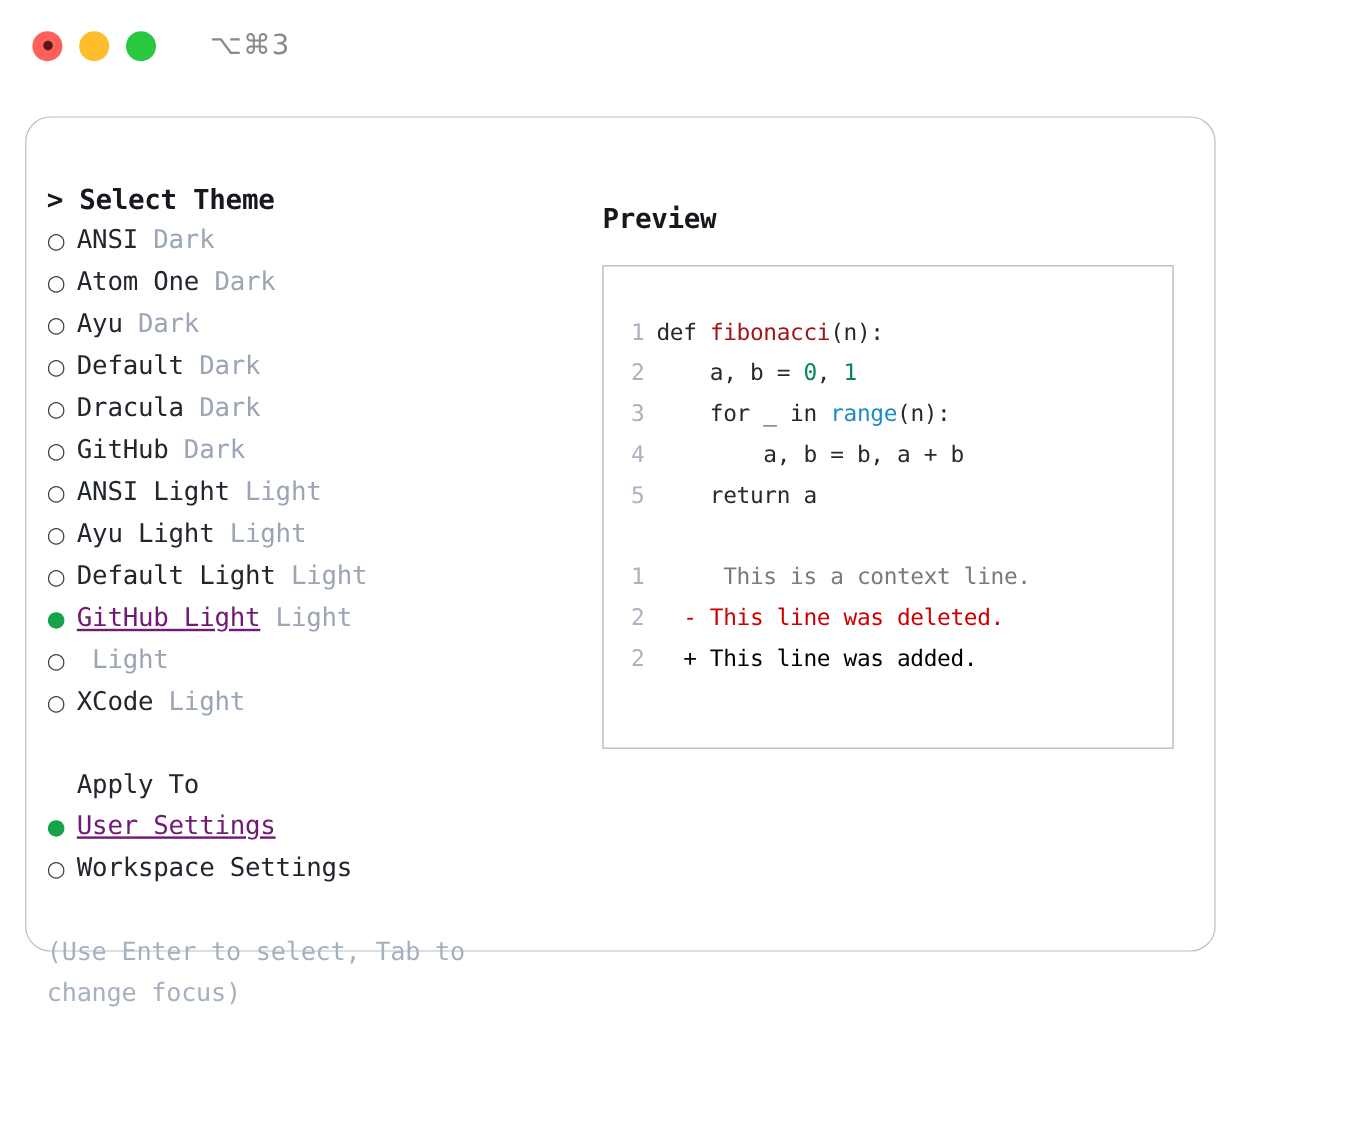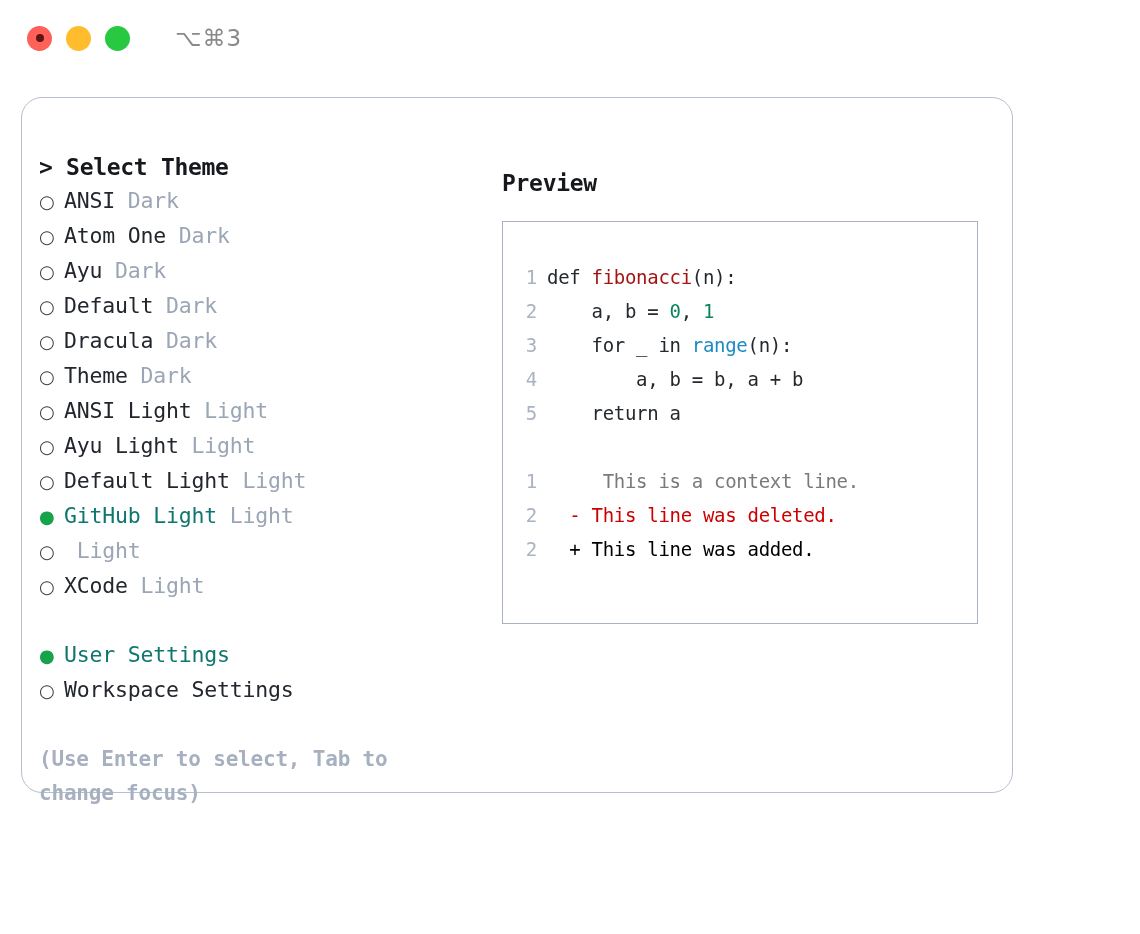--- a/index.html
+++ b/index.html
@@ -115,21 +115,21 @@
     color: #3b3f46;
     font-size: 18px;
     font-family: "DejaVu Sans", sans-serif;
   }
   .opt.selected .bullet { color: #16a34a; }
   .opt-label {
     color: #22262d;
     letter-spacing: -0.2px;
     text-align: right;
   }
-  .opt.selected .opt-label { color: #0f766e; }
+  .opt.selected .opt-label { color: #701a75; text-decoration: underline; }
   .opt-tag {
     color: #9aa5b5;
     letter-spacing: -0.2px;
   }
 
   .applyto-wrap { margin-top: 34px; }
   .applyto-title {
     font-size: 21.5px;
     color: #22262d;
     line-height: 34px;
@@ -138,21 +138,20 @@
     white-space: pre;
   }
 
   .hint {
     margin-top: 34px;
     font-size: 21px;
     color: #a6b0bf;
     line-height: 34px;
     width: 400px;
     letter-spacing: -0.2px;
-    font-weight: bold;
   }
 
   
   .right-col {
     position: absolute;
     left: 480px;
     top: 68px;
     width: 495px;
   }
   .preview-title {
@@ -213,30 +212,31 @@
       <div class="left-col">
 
         <div class="section-header">&gt; Select Theme</div>
 
         <div class="opt-list" id="theme-list">
             <div class="opt"><span class="bullet">○</span><span class="opt-label">ANSI</span><span class="opt-tag"> Dark</span></div>
             <div class="opt"><span class="bullet">○</span><span class="opt-label">Atom One</span><span class="opt-tag"> Dark</span></div>
             <div class="opt"><span class="bullet">○</span><span class="opt-label">Ayu</span><span class="opt-tag"> Dark</span></div>
             <div class="opt"><span class="bullet">○</span><span class="opt-label">Default</span><span class="opt-tag"> Dark</span></div>
             <div class="opt"><span class="bullet">○</span><span class="opt-label">Dracula</span><span class="opt-tag"> Dark</span></div>
-            <div class="opt"><span class="bullet">○</span><span class="opt-label">Theme</span><span class="opt-tag"> Dark</span></div>
+            <div class="opt"><span class="bullet">○</span><span class="opt-label">GitHub</span><span class="opt-tag"> Dark</span></div>
             <div class="opt"><span class="bullet">○</span><span class="opt-label">ANSI Light</span><span class="opt-tag"> Light</span></div>
             <div class="opt"><span class="bullet">○</span><span class="opt-label">Ayu Light</span><span class="opt-tag"> Light</span></div>
             <div class="opt"><span class="bullet">○</span><span class="opt-label">Default Light</span><span class="opt-tag"> Light</span></div>
             <div class="opt selected"><span class="bullet">●</span><span class="opt-label">GitHub Light</span><span class="opt-tag"> Light</span></div>
             <div class="opt"><span class="bullet">○</span><span class="opt-tag"> Light</span></div>
             <div class="opt"><span class="bullet">○</span><span class="opt-label">XCode</span><span class="opt-tag"> Light</span></div>
           </div>
 
         <div class="applyto-wrap">
+          <div class="applyto-title">Apply To</div>
           <div id="apply-list">
               <div class="opt selected"><span class="bullet">●</span><span class="opt-label">User Settings</span></div>
               <div class="opt"><span class="bullet">○</span><span class="opt-label">Workspace Settings</span></div>
             </div>
         </div>
 
         <div class="hint">(Use Enter to select, Tab to change focus)</div>
       </div>
 
       <div class="right-col">

